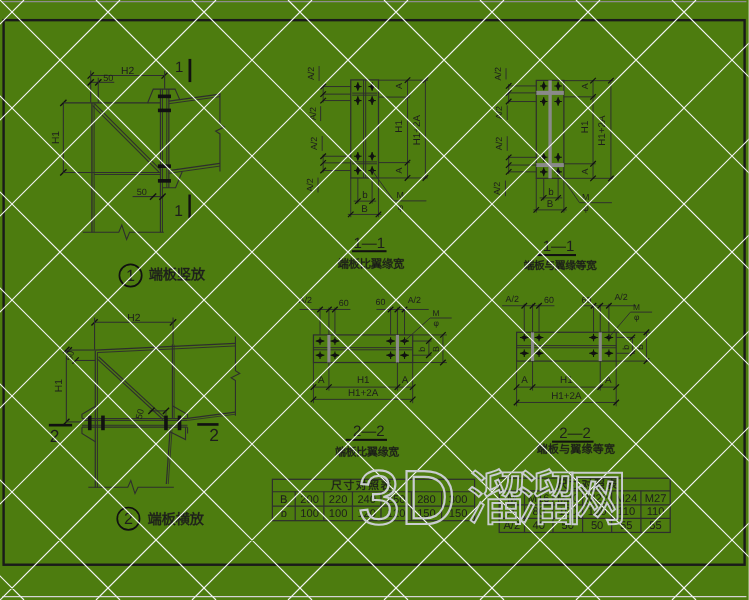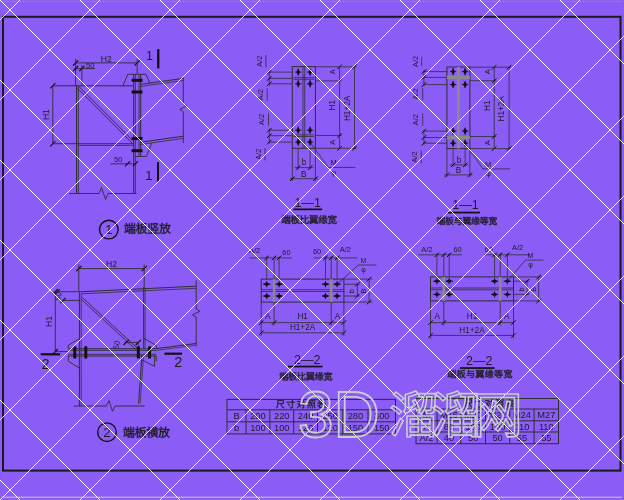--- a/index.html
+++ b/index.html
@@ -1,15 +1,15 @@
 <!DOCTYPE html>
 <html><head><meta charset="utf-8">
 <style>
 html,body{margin:0;padding:0;background:#ffffff;}
-#page{position:relative;width:624px;height:500px;background:#8b5cf6;overflow:hidden;}
+#page{position:relative;width:624px;height:500px;background:#4d7c0f;overflow:hidden;}
 text{font-family:"Liberation Sans",sans-serif;}
 </style></head><body>
 <div id="page">
 <svg width="624" height="500" viewBox="0 0 624 500" xmlns="http://www.w3.org/2000/svg">
 <defs>
         <path id="g7aef" d="M50 -652V-582H387V-652ZM82 -524C104 -411 122 -264 126 -165L186 -176C182 -275 163 -420 140 -534ZM150 -810C175 -764 204 -701 216 -661L283 -684C270 -724 241 -784 214 -830ZM407 -320V79H475V-255H563V70H623V-255H715V68H775V-255H868V10C868 19 865 22 856 22C848 23 823 23 795 22C803 39 813 64 816 82C861 82 888 81 909 70C930 60 934 43 934 11V-320H676L704 -411H957V-479H376V-411H620C615 -381 608 -348 602 -320ZM419 -790V-552H922V-790H850V-618H699V-838H627V-618H489V-790ZM290 -543C278 -422 254 -246 230 -137C160 -120 94 -105 44 -95L61 -20C155 -44 276 -75 394 -105L385 -175L289 -151C313 -258 338 -412 355 -531Z"></path>
         <path id="g677f" d="M197 -840V-647H58V-577H191C159 -439 97 -278 32 -197C45 -179 63 -145 71 -125C117 -193 163 -305 197 -421V79H267V-456C294 -405 326 -342 339 -309L385 -366C368 -396 292 -512 267 -546V-577H387V-647H267V-840ZM879 -821C778 -779 585 -755 428 -746V-502C428 -343 418 -118 306 40C323 48 354 70 368 82C477 -75 499 -309 501 -476H531C561 -351 604 -238 664 -144C600 -70 524 -16 440 19C456 33 476 62 486 80C569 41 644 -12 708 -82C764 -11 833 45 915 82C927 62 950 32 967 18C883 -15 813 -70 756 -141C829 -241 883 -370 911 -533L864 -547L851 -544H501V-685C651 -695 823 -718 929 -761ZM827 -476C802 -370 762 -280 710 -204C661 -283 624 -376 598 -476Z"></path>
         <path id="g7ad6" d="M112 -775V-366H181V-775ZM303 -819V-332H371V-819ZM249 -169C275 -122 300 -59 308 -17L382 -40C371 -81 346 -142 318 -188ZM442 -343 446 -336 447 -333C459 -310 470 -284 477 -260H105V-192H905V-260H552C545 -289 529 -327 511 -357C566 -381 618 -410 665 -446C732 -391 813 -350 908 -324C918 -344 940 -375 956 -391C865 -411 786 -446 721 -494C797 -567 857 -661 891 -780L846 -797L832 -795H442V-729H485L474 -726C506 -636 552 -559 612 -496C550 -452 480 -419 407 -398C419 -385 433 -362 442 -343ZM540 -729H799C768 -655 722 -592 666 -540C612 -593 570 -656 540 -729ZM685 -189C671 -137 644 -65 619 -10H56V59H946V-10H693C715 -59 739 -119 760 -172Z"></path>
         <path id="g653e" d="M206 -823C225 -780 248 -723 257 -686L326 -709C316 -743 293 -799 272 -842ZM44 -678V-608H162V-400C162 -258 147 -100 25 30C43 43 68 63 81 79C214 -63 234 -233 234 -399V-405H371C364 -130 357 -33 340 -11C333 1 324 3 310 3C294 3 257 3 216 -1C226 18 233 48 235 69C278 71 320 71 344 68C371 66 387 58 404 35C430 1 436 -111 442 -440C443 -451 443 -475 443 -475H234V-608H488V-678ZM625 -583H813C793 -456 763 -348 717 -257C673 -349 642 -457 622 -574ZM612 -841C582 -668 527 -500 445 -395C462 -381 491 -353 503 -338C530 -374 555 -416 577 -463C601 -359 632 -265 673 -183C614 -98 536 -32 431 17C446 32 468 65 475 82C575 31 653 -33 713 -113C767 -31 834 34 918 78C930 58 954 29 971 14C882 -27 813 -95 759 -181C822 -289 862 -421 888 -583H962V-653H647C663 -709 677 -768 689 -828Z"></path>
         <path id="g6a2a" d="M544 -88C501 -47 414 2 340 30C356 43 379 67 391 81C463 51 553 1 610 -48ZM723 -43C790 -7 874 47 915 82L972 35C928 0 841 -51 778 -85ZM191 -840V-626H51V-555H184C153 -418 90 -260 27 -175C39 -158 57 -129 65 -110C112 -175 157 -280 191 -390V79H261V-394C291 -344 326 -281 341 -249L383 -308C366 -334 288 -447 261 -481V-555H368V-521H626V-447H412V-110H923V-447H696V-521H961V-585H816V-686H938V-748H816V-840H746V-748H586V-840H515V-748H397V-686H515V-585H380V-626H261V-840ZM586 -585V-686H746V-585ZM479 -253H626V-165H479ZM696 -253H853V-165H696ZM479 -392H626V-306H479ZM696 -392H853V-306H696Z"></path>

